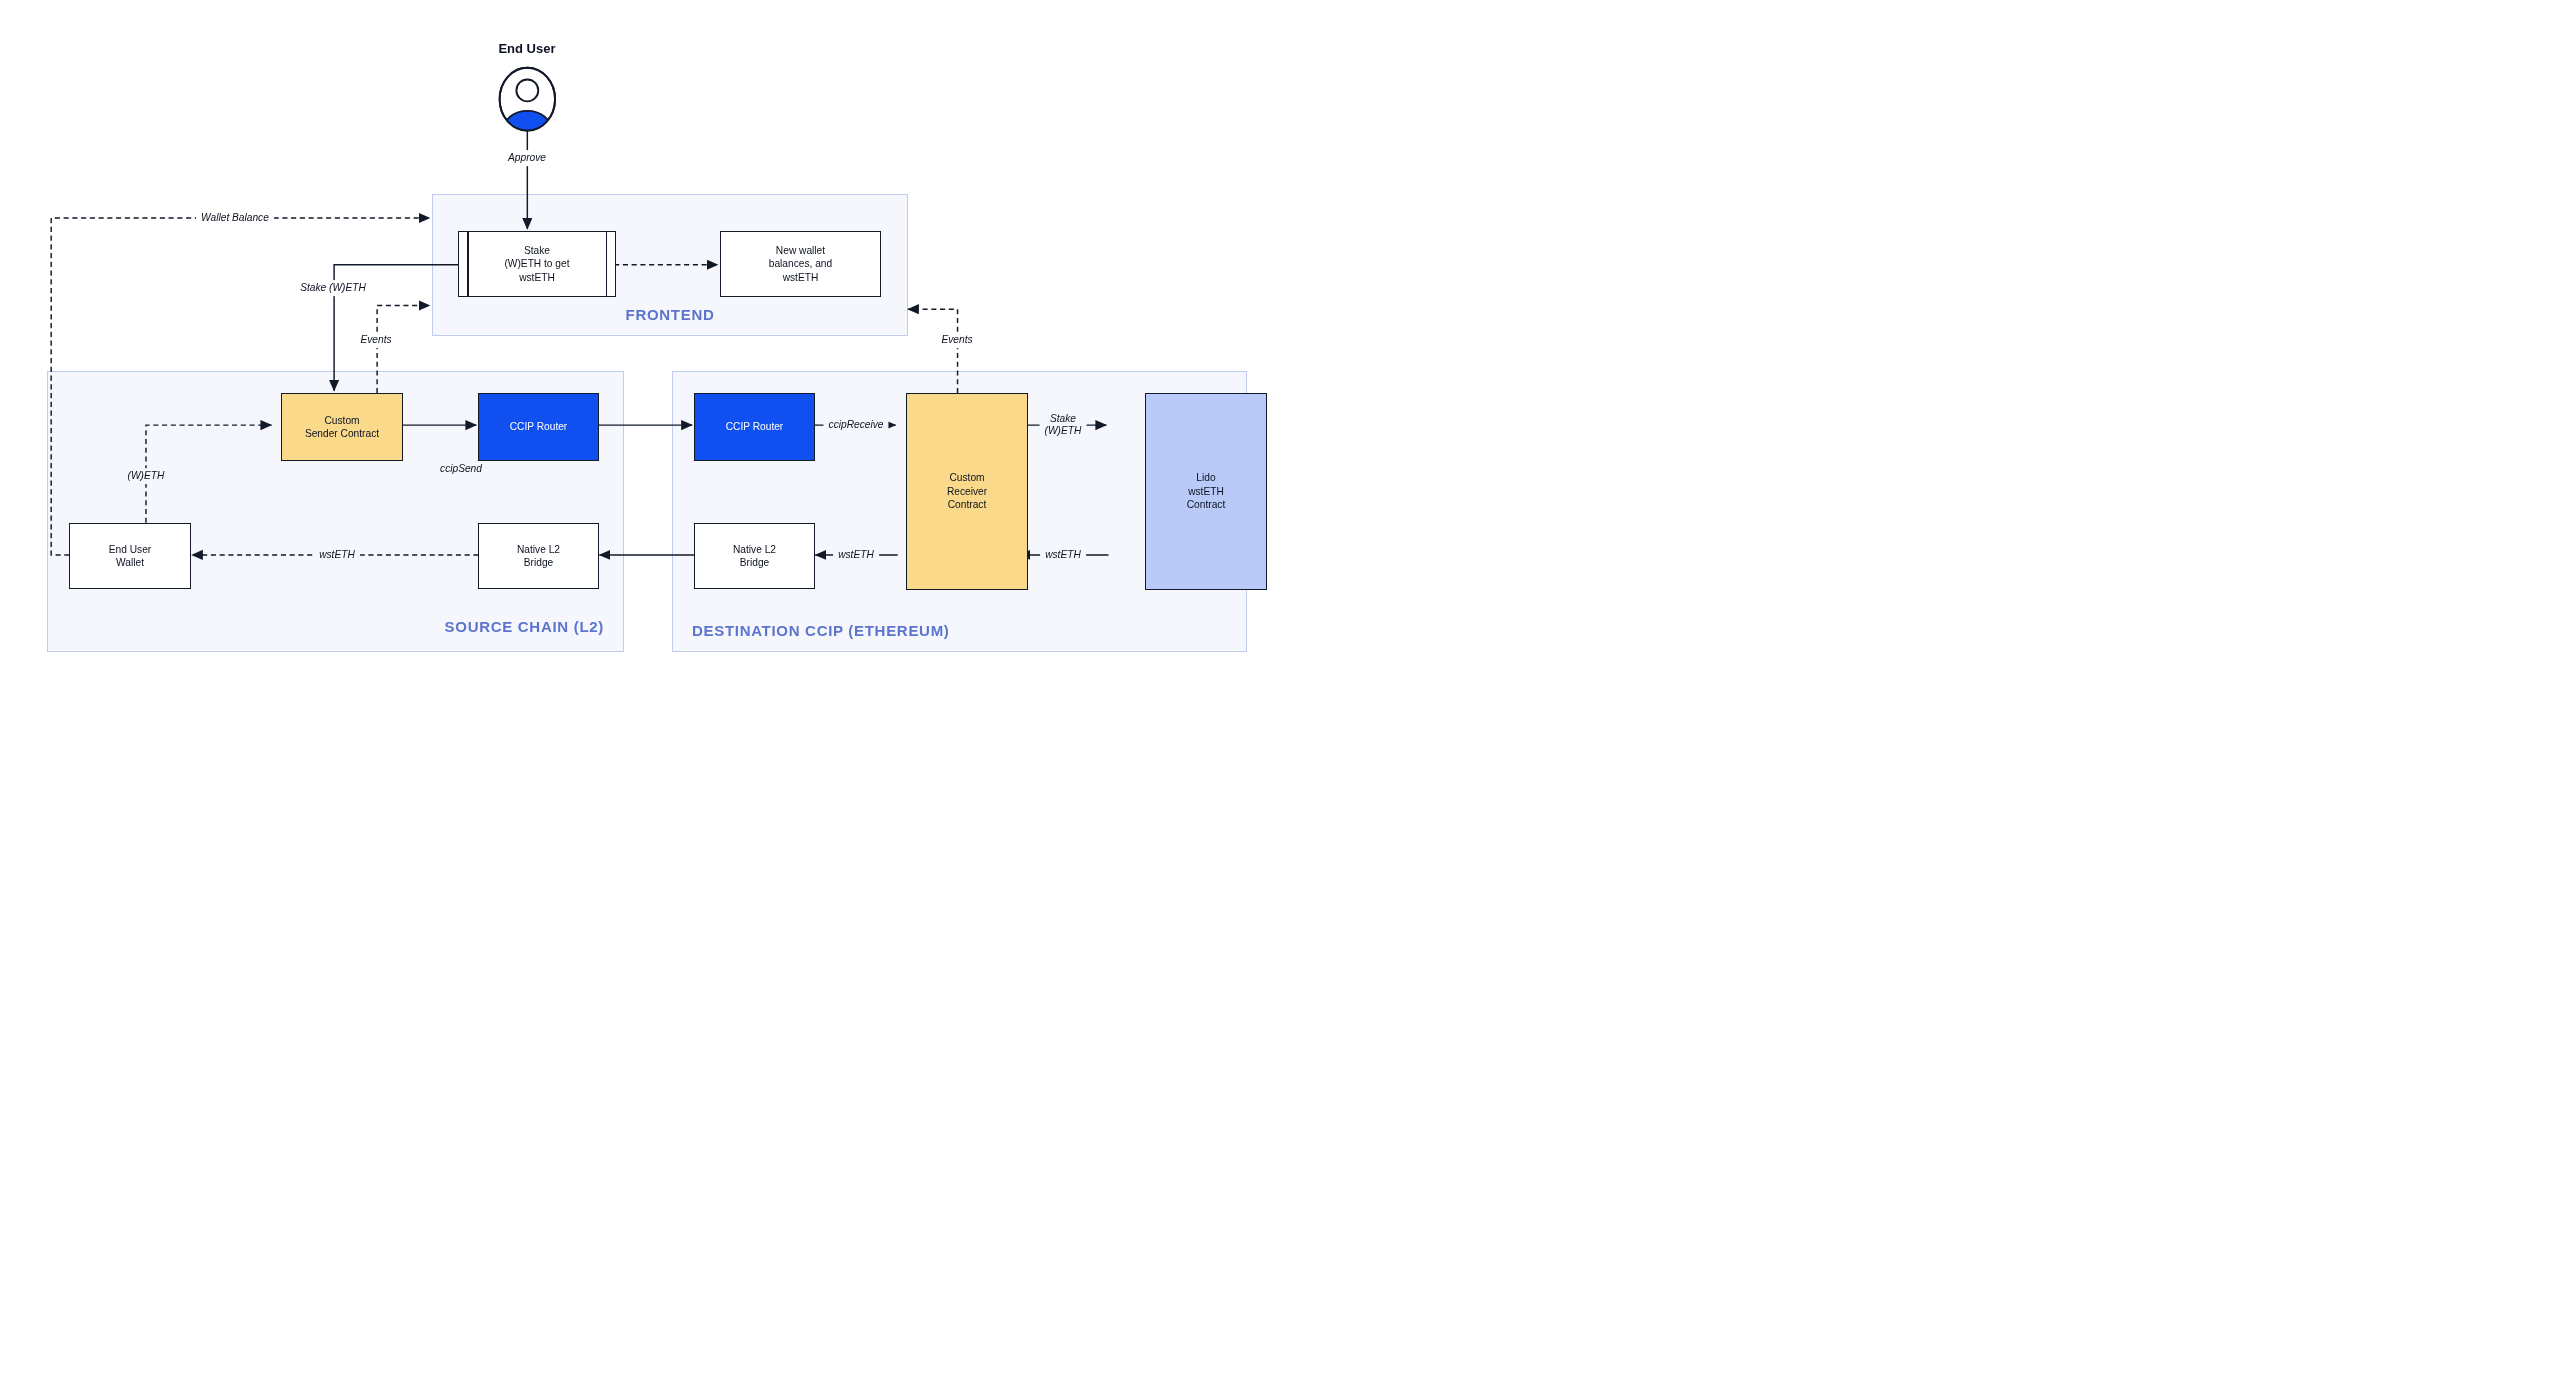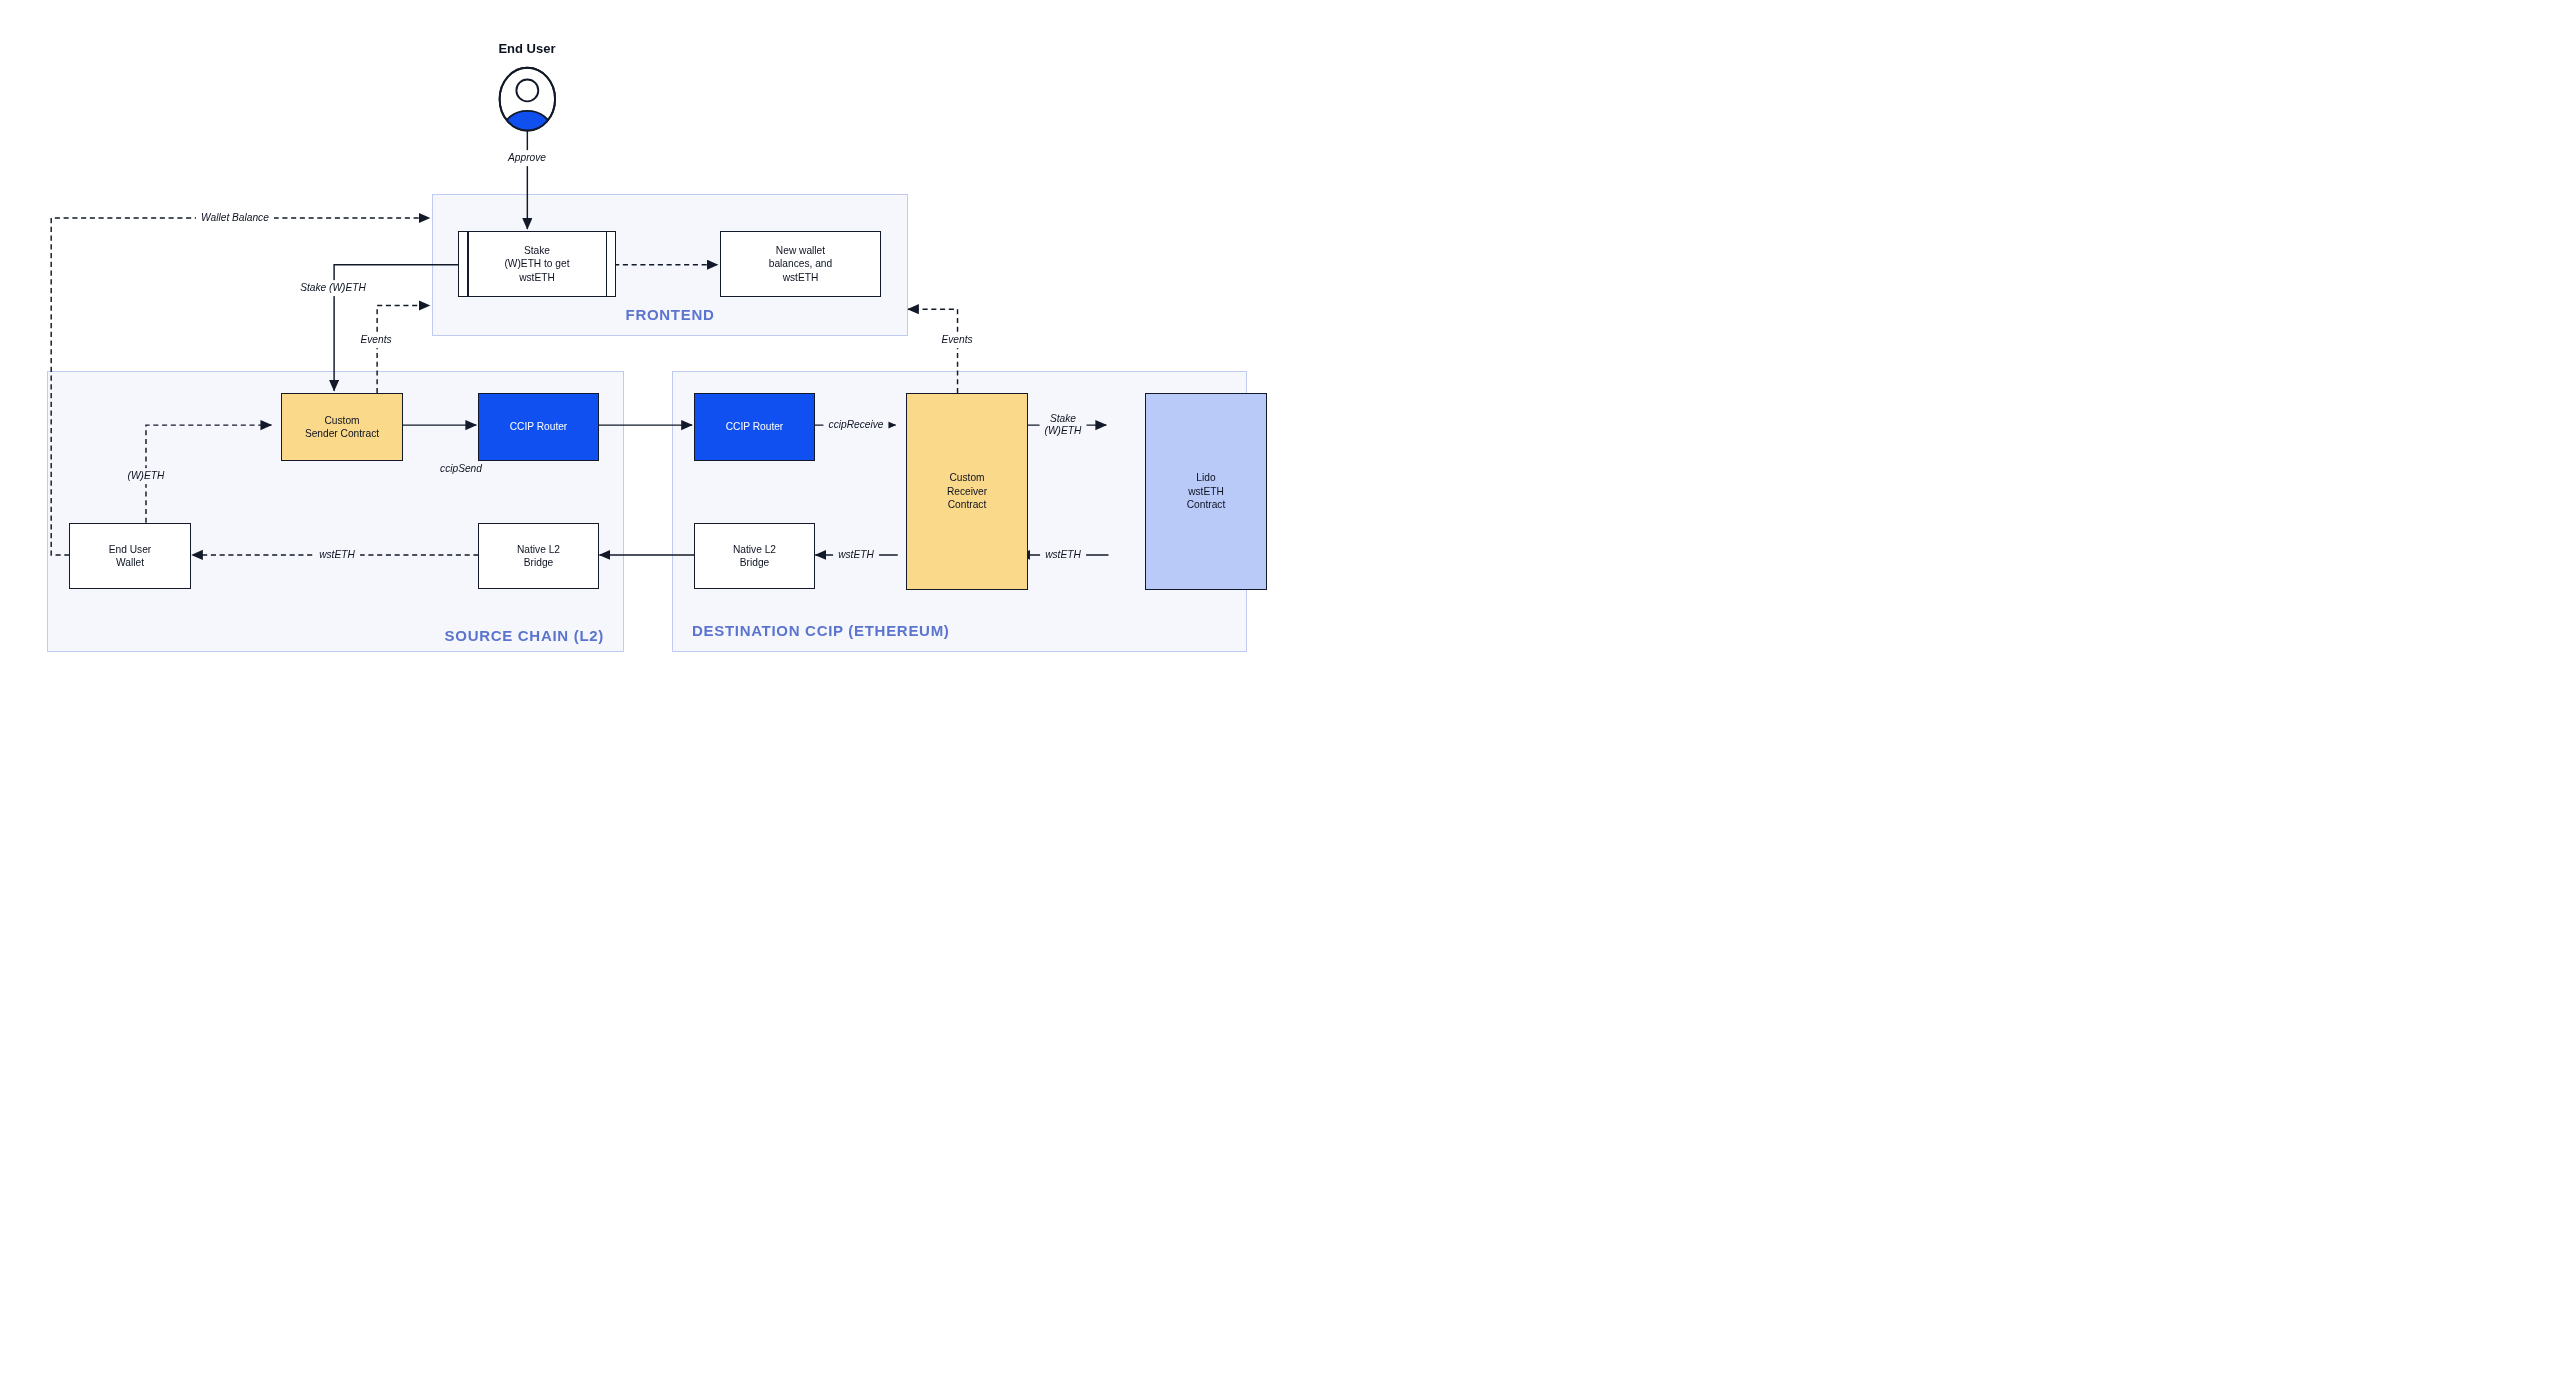--- a/index.html
+++ b/index.html
@@ -34,21 +34,21 @@
 </head>
 <body>
 
 <div class="canvas">
 
   <div class="container" style="left:432px;top:194px;width:474px;height:140px;">
     <div class="container-label" style="left:0;right:0;bottom:11.7px;text-align:center;">FRONTEND</div>
   </div>
 
   <div class="container" style="left:47px;top:371px;width:575px;height:279px;">
-    <div class="container-label" style="right:19px;bottom:7px;">SOURCE CHAIN (L2)</div>
+    <div class="container-label" style="right:19px;bottom:16px;">SOURCE CHAIN (L2)</div>
   </div>
 
   <div class="container" style="left:672px;top:371px;width:573px;height:279px;">
     <div class="container-label" style="left:19px;bottom:11.7px;">DESTINATION CCIP (ETHEREUM)</div>
   </div>
 
   <svg class="layer" viewBox="0 0 1766 960">
     <defs>
       <marker id="arrow" markerUnits="userSpaceOnUse" markerWidth="18" markerHeight="16" refX="15" refY="7" orient="auto">
         <path d="M0,0 L16,7 L0,14 Z" fill="#121A29"></path>

